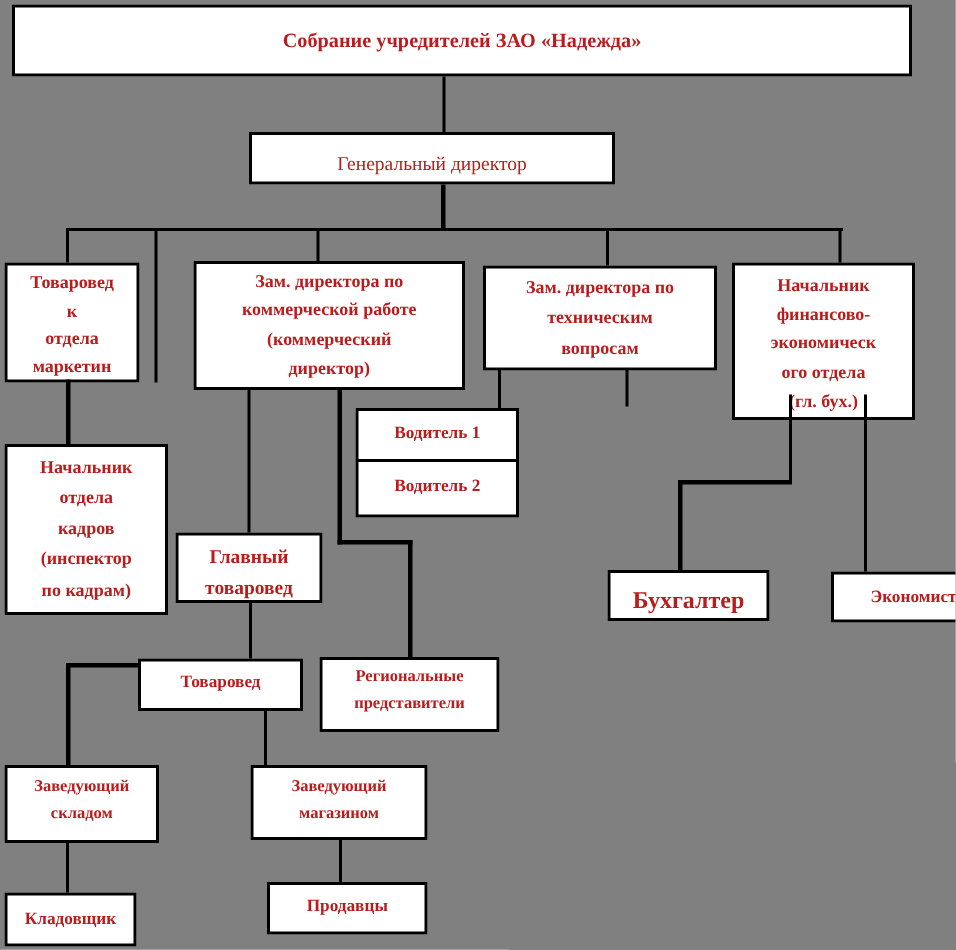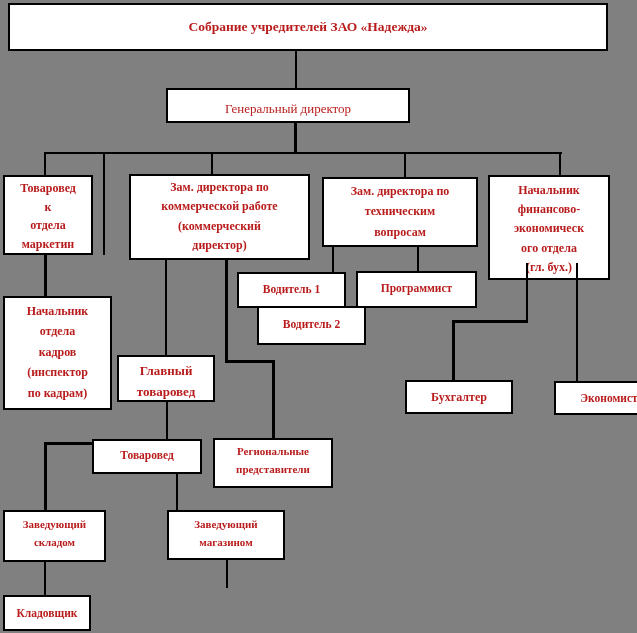--- a/index.html
+++ b/index.html
@@ -30,25 +30,25 @@
     z-index:3;
   }
   
   .n-founders{left:8px;top:3px;width:600px;height:48px;font-size:13.5px;padding-top:11px;}
   .n-gendir{left:166px;top:88px;width:244px;height:35px;font-weight:normal;font-size:13px;padding-top:8px;}
   .n-marketing{left:3px;top:175px;width:90px;height:80px;line-height:1.55;padding-top:2px;}
   .n-commercial{left:129px;top:174px;width:181px;height:86px;line-height:1.62;padding-top:2px;}
   .n-technical{left:322px;top:177px;width:156px;height:70px;line-height:1.7;padding-top:2px;}
   .n-finance{left:488px;top:175px;width:122px;height:105px;line-height:1.6;padding-top:4px;}
   .n-driver1{left:237px;top:272px;width:109px;height:36px;font-size:11.5px;padding-top:6px;}
-  .n-driver2{left:237px;top:306px;width:109px;height:39px;font-size:11.5px;padding-top:7px;margin-left:20px;}
+  .n-driver2{left:237px;top:306px;width:109px;height:39px;font-size:11.5px;padding-top:7px;}
   .n-programmer{left:356px;top:271px;width:121px;height:37px;font-size:11.5px;padding-top:6px;}
   .n-hr{left:3px;top:296px;width:109px;height:114px;line-height:1.7;padding-top:3px;}
   .n-chiefmerch{left:117px;top:355px;width:98px;height:47px;font-size:13px;padding-top:3px;}
-  .n-accountant{left:405px;top:380px;width:108px;height:34px;font-size:12px;padding-top:6px;}
+  .n-accountant{left:405px;top:380px;width:108px;height:34px;font-size:16px;padding-top:6px;}
   .n-economist{left:525px;top:381px;width:110px;height:34px;font-size:11.5px;padding-top:6px;margin-left:29px;}
   .n-merch{left:92px;top:439px;width:110px;height:35px;font-size:11.5px;padding-top:5px;}
   .n-regional{left:213px;top:438px;width:120px;height:50px;font-size:11px;padding-top:3px;}
   .n-warehouse{left:3px;top:510px;width:103px;height:52px;font-size:11px;padding-top:4px;}
   .n-store{left:167px;top:510px;width:118px;height:50px;font-size:11px;padding-top:4px;}
   .n-storekeeper{left:3px;top:595px;width:88px;height:36px;font-size:11.5px;padding-top:7px;}
   .n-sales{left:178px;top:588px;width:107px;height:35px;font-size:11.5px;padding-top:5px;}
 </style>
 </head>
 <body>
@@ -68,38 +68,38 @@
   <div class="node n-technical">Зам. директора по
 техническим
 вопросам</div>
   <div class="node n-finance">Начальник
 финансово-
 экономическ
 ого отдела
 (гл. бух.)</div>
   <div class="node n-driver1">Водитель 1</div>
   <div class="node n-driver2">Водитель 2</div>
-  <div class="node n-programmer">Программист</div>
   <div class="node n-hr">Начальник
 отдела
 кадров
 (инспектор
 по кадрам)</div>
   <div class="node n-chiefmerch">Главный
 товаровед</div>
   <div class="node n-accountant">Бухгалтер</div>
   <div class="node n-economist">Экономист</div>
   <div class="node n-merch">Товаровед</div>
   <div class="node n-regional">Региональные
 представители</div>
   <div class="node n-warehouse">Заведующий
 складом</div>
   <div class="node n-store">Заведующий
 магазином</div>
   <div class="node n-storekeeper">Кладовщик</div>
+  <div class="node n-sales">Продавцы</div>
 
   <div class="line" style="left:295px;top:51px;width:2px;height:37px;"></div>
   <div class="line" style="left:294px;top:123px;width:3px;height:30px;"></div>
   <div class="line" style="left:45px;top:152px;width:517px;height:2px;"></div>
   <div class="line" style="left:44px;top:152px;width:2px;height:23px;"></div>
   <div class="line" style="left:103px;top:152px;width:2px;height:103px;"></div>
   <div class="line" style="left:211px;top:152px;width:2px;height:22px;"></div>
   <div class="line" style="left:404px;top:152px;width:2px;height:25px;"></div>
   <div class="line" style="left:559px;top:152px;width:2px;height:23px;"></div>
   <div class="line" style="left:44px;top:253px;width:3px;height:43px;"></div>

